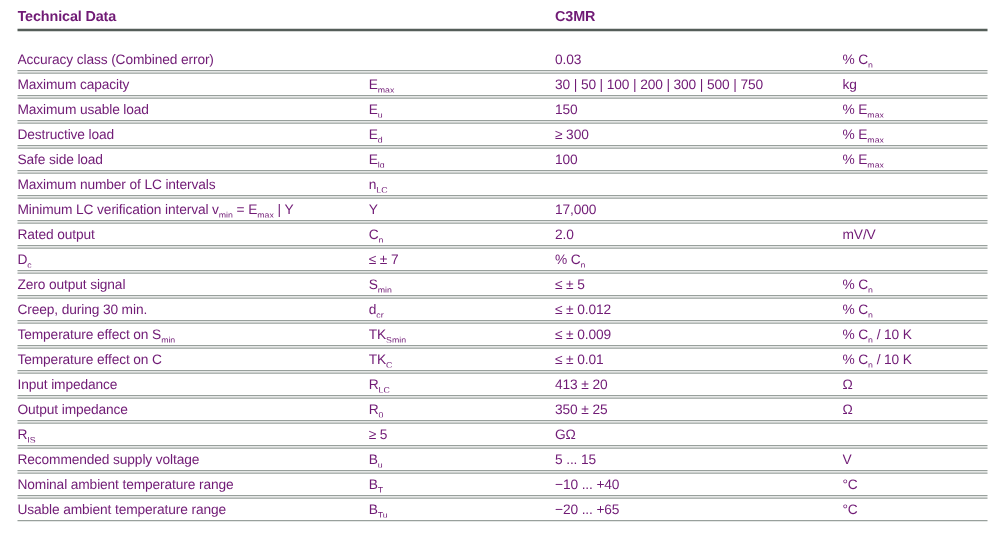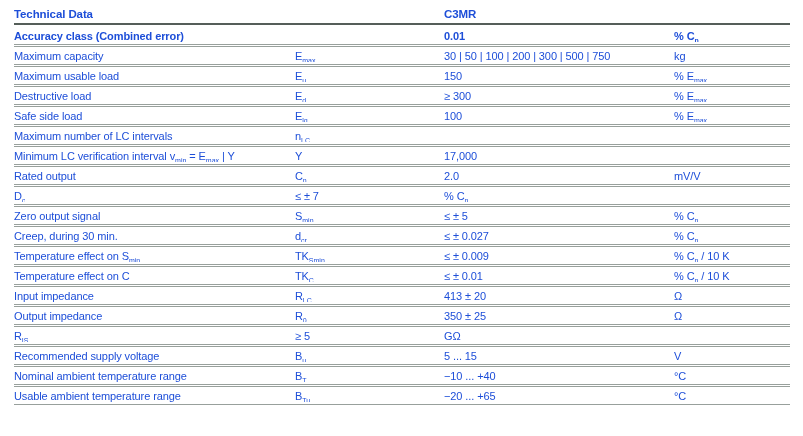--- a/index.html
+++ b/index.html
@@ -1,21 +1,21 @@
 <!DOCTYPE html>
 <html><head>
 <meta charset="utf-8">
 <style>
   html,body{margin:0;padding:0;background:#ffffff;}
   .page{
     position:relative;
     width:803px;height:436px;
     background:#ffffff;
     font-family:"Liberation Sans",sans-serif;
-    color:#1d4ed8;
+    color:#701a75;
     overflow:hidden;
   }
   .tech-table{
     position:absolute;
     left:14px;top:8px;
     width:776px;
   }
   .thead{
     display:grid;
     grid-template-columns:281px 149px 230px 1fr;
@@ -30,21 +30,21 @@
     display:grid;
     grid-template-columns:281px 149px 230px 1fr;
     align-items:center;
     height:17px;
     font-size:11px;
     letter-spacing:-0.1px;
     border-top:1px solid #98a09c;
     border-bottom:1px solid #98a09c;
     margin-top:1px;
   }
-  .row:first-child{border-top:0;margin-top:2px;font-weight:bold;}
+  .row:first-child{border-top:0;margin-top:14px;}
   .cell{
     white-space:nowrap;
     overflow:hidden;
   }
   sub{
     font-size:7px;
     line-height:0;
     letter-spacing:0;
   }
 </style>
@@ -56,21 +56,21 @@
     <div class="thead">
       <div class="cell">Technical Data</div>
       <div class="cell"></div>
       <div class="cell">C3MR</div>
       <div class="cell"></div>
     </div>
     <div id="table-body">
         <div class="row">
     <div class="cell">Accuracy class (Combined error)</div>
     <div class="cell"></div>
-    <div class="cell">0.01</div>
+    <div class="cell">0.03</div>
     <div class="cell">% C<sub>n</sub></div>
   </div>
         <div class="row">
     <div class="cell">Maximum capacity</div>
     <div class="cell">E<sub>max</sub></div>
     <div class="cell">30 | 50 | 100 | 200 | 300 | 500 | 750</div>
     <div class="cell">kg</div>
   </div>
         <div class="row">
     <div class="cell">Maximum usable load</div>
@@ -114,21 +114,21 @@
   </div>
         <div class="row">
     <div class="cell">Zero output signal</div>
     <div class="cell">S<sub>min</sub></div>
     <div class="cell">≤ ± 5</div>
     <div class="cell">% C<sub>n</sub></div>
   </div>
         <div class="row">
     <div class="cell">Creep, during 30 min.</div>
     <div class="cell">d<sub>cr</sub></div>
-    <div class="cell">≤ ± 0.027</div>
+    <div class="cell">≤ ± 0.012</div>
     <div class="cell">% C<sub>n</sub></div>
   </div>
         <div class="row">
     <div class="cell">Temperature effect on S<sub>min</sub></div>
     <div class="cell">TK<sub>Smin</sub></div>
     <div class="cell">≤ ± 0.009</div>
     <div class="cell">% C<sub>n</sub> / 10 K</div>
   </div>
         <div class="row">
     <div class="cell">Temperature effect on C</div>

